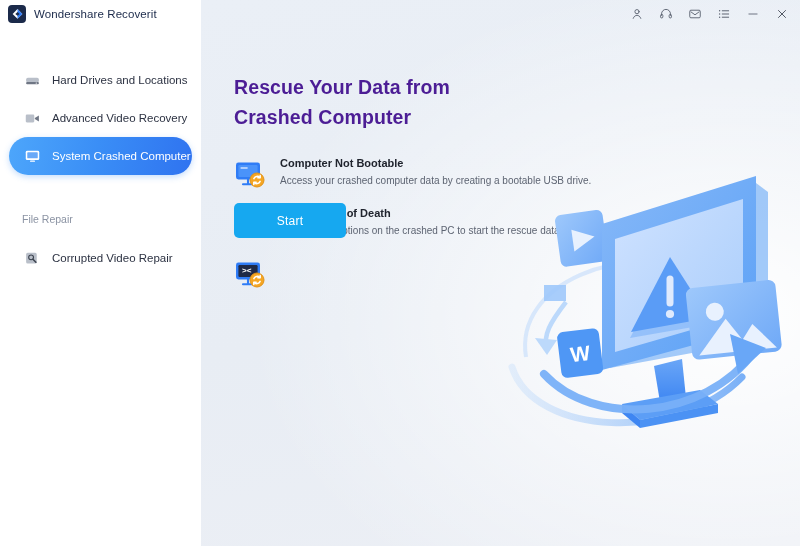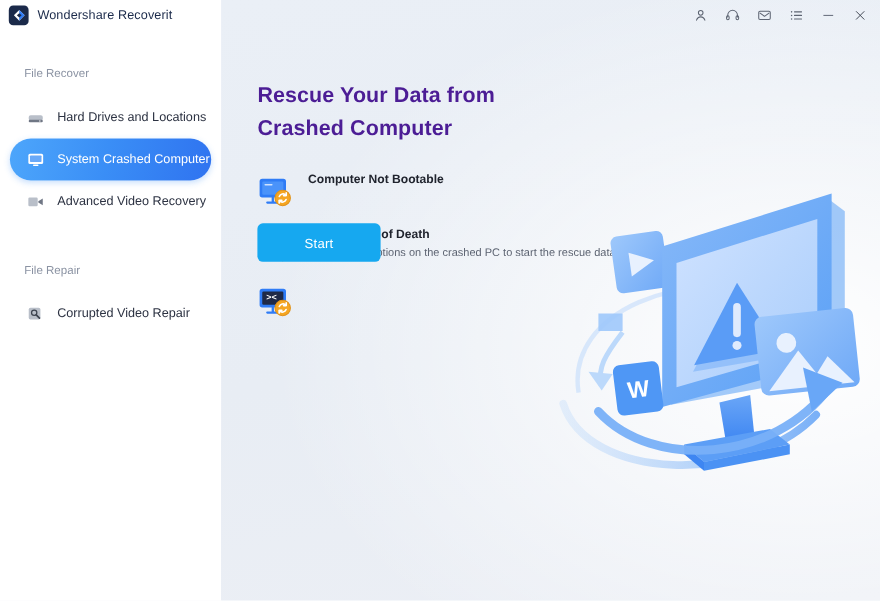--- a/index.html
+++ b/index.html
@@ -187,52 +187,51 @@
         <svg width="13" height="13" viewBox="0 0 24 24">
           <path d="M12 2 L21 11 L12 20 L3 11 Z" fill="#ffffff"></path>
           <path d="M12 2 L21 11 L12 20 Z" fill="#2f7cf6"></path>
           <path d="M12 7.5 L16 11 L12 14.5 L8 11 Z" fill="#1b2a4a"></path>
         </svg>
       </span>
       <span class="brand-name">Wondershare Recoverit</span>
     </div>
 
     <div style="margin-top:33px">
-      <div class="group-title">File Recover</div>
 
       <div class="nav-item" style="margin-top:15px">
         <span class="nav-ico">
           <svg width="17" height="17" viewBox="0 0 24 24">
             <rect x="3" y="8" width="18" height="7" rx="2.5" fill="#b9bfc9"></rect>
             <rect x="3" y="14" width="18" height="3.2" rx="1.4" fill="#6f7684"></rect>
             <circle cx="17.3" cy="15.6" r=".9" fill="#ffffff"></circle>
           </svg>
         </span>
         <span class="nav-label">Hard Drives and Locations</span>
       </div>
 
+      <div class="nav-item">
+        <span class="nav-ico">
+          <svg width="17" height="17" viewBox="0 0 24 24">
+            <rect x="2.5" y="6.5" width="12" height="11" rx="1.6" fill="#b9bfc9"></rect>
+            <path d="M15.3 11.2 L21 7.6 V16.4 L15.3 12.8 Z" fill="#6f7684"></path>
+          </svg>
+        </span>
+        <span class="nav-label">Advanced Video Recovery</span>
+      </div>
+
       <div class="nav-item active">
         <span class="nav-ico">
           <svg width="17" height="17" viewBox="0 0 24 24">
             <rect x="2.5" y="4" width="19" height="13" rx="2" fill="#ffffff"></rect>
             <rect x="4.6" y="6" width="14.8" height="8.6" rx="1" fill="#69a9f8"></rect>
             <rect x="8.5" y="17.6" width="7" height="1.9" rx=".9" fill="#ffffff"></rect>
           </svg>
         </span>
         <span class="nav-label">System Crashed Computer</span>
-      </div>
-
-      <div class="nav-item">
-        <span class="nav-ico">
-          <svg width="17" height="17" viewBox="0 0 24 24">
-            <rect x="2.5" y="6.5" width="12" height="11" rx="1.6" fill="#b9bfc9"></rect>
-            <path d="M15.3 11.2 L21 7.6 V16.4 L15.3 12.8 Z" fill="#6f7684"></path>
-          </svg>
-        </span>
-        <span class="nav-label">Advanced Video Recovery</span>
       </div>
     </div>
 
     <div style="margin-top:38px">
       <div class="group-title">File Repair</div>
 
       <div class="nav-item" style="margin-top:14px">
         <span class="nav-ico">
           <svg width="17" height="17" viewBox="0 0 24 24">
             <rect x="3" y="4" width="15" height="15" rx="2.2" fill="#b9bfc9"></rect>
@@ -299,20 +298,21 @@
               <rect x="6.4" y="9.2" width="7.4" height="1.5" rx=".7" fill="#cfe2ff"></rect>
               <path d="M14 21.5v4.2M9 26.2h10" stroke="#2f7cf6" stroke-width="2.1" stroke-linecap="round"></path>
               <circle cx="23" cy="22" r="7" fill="#f5a623"></circle>
               <circle cx="23" cy="22" r="7" fill="none" stroke="#e1931a" stroke-width="1"></circle>
               <path d="M19.9 20.6a3.6 3.6 0 0 1 6-1.1M26.1 23.4a3.6 3.6 0 0 1-6 1.1" fill="none" stroke="#ffffff" stroke-width="1.5" stroke-linecap="round"></path>
               <path d="M26.2 17.4v2.4h-2.4M19.8 26.6v-2.4h2.4" fill="none" stroke="#ffffff" stroke-width="1.5" stroke-linecap="round" stroke-linejoin="round"></path>
             </svg>
           </span>
           <span>
             <span class="feat-title" style="display:block">Computer Not Bootable</span>
+            <span class="feat-desc" style="display:block">Access your crashed computer data by creating a bootable USB drive.</span>
           </span>
         </div>
 
         <div class="feature">
           <span class="feat-icon">
             <svg width="32" height="32" viewBox="0 0 32 32">
               <rect x="2" y="4.5" width="24" height="17" rx="2.4" fill="#2f7cf6"></rect>
               <rect x="4.4" y="7" width="19.2" height="12" rx="1.2" fill="#4a93fa"></rect>
               <text x="8" y="15" font-family="Liberation Mono, monospace" font-size="8" font-weight="bold" fill="#ffffff">&gt;&lt;</text>
               <path d="M14 21.5v4.2M9 26.2h10" stroke="#2f7cf6" stroke-width="2.1" stroke-linecap="round"></path>

